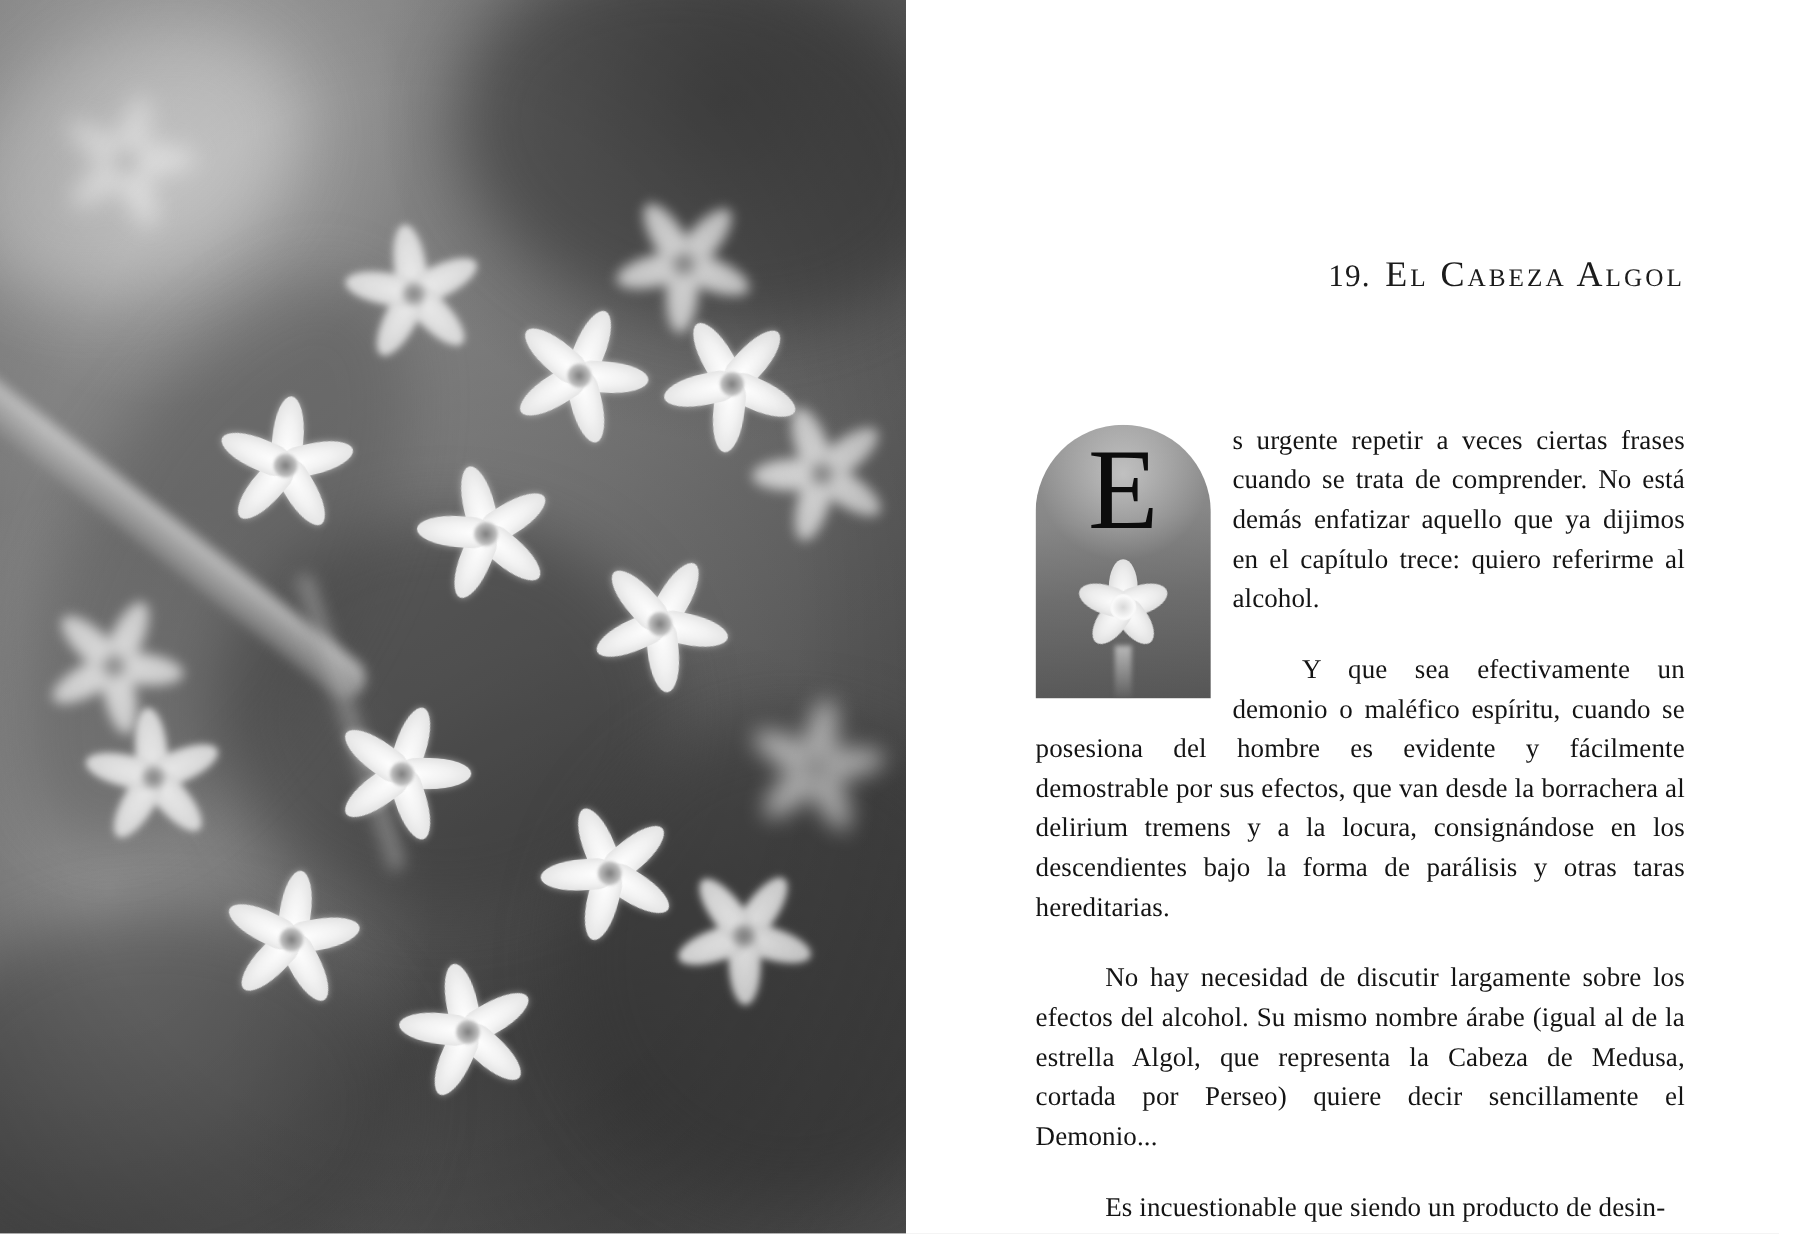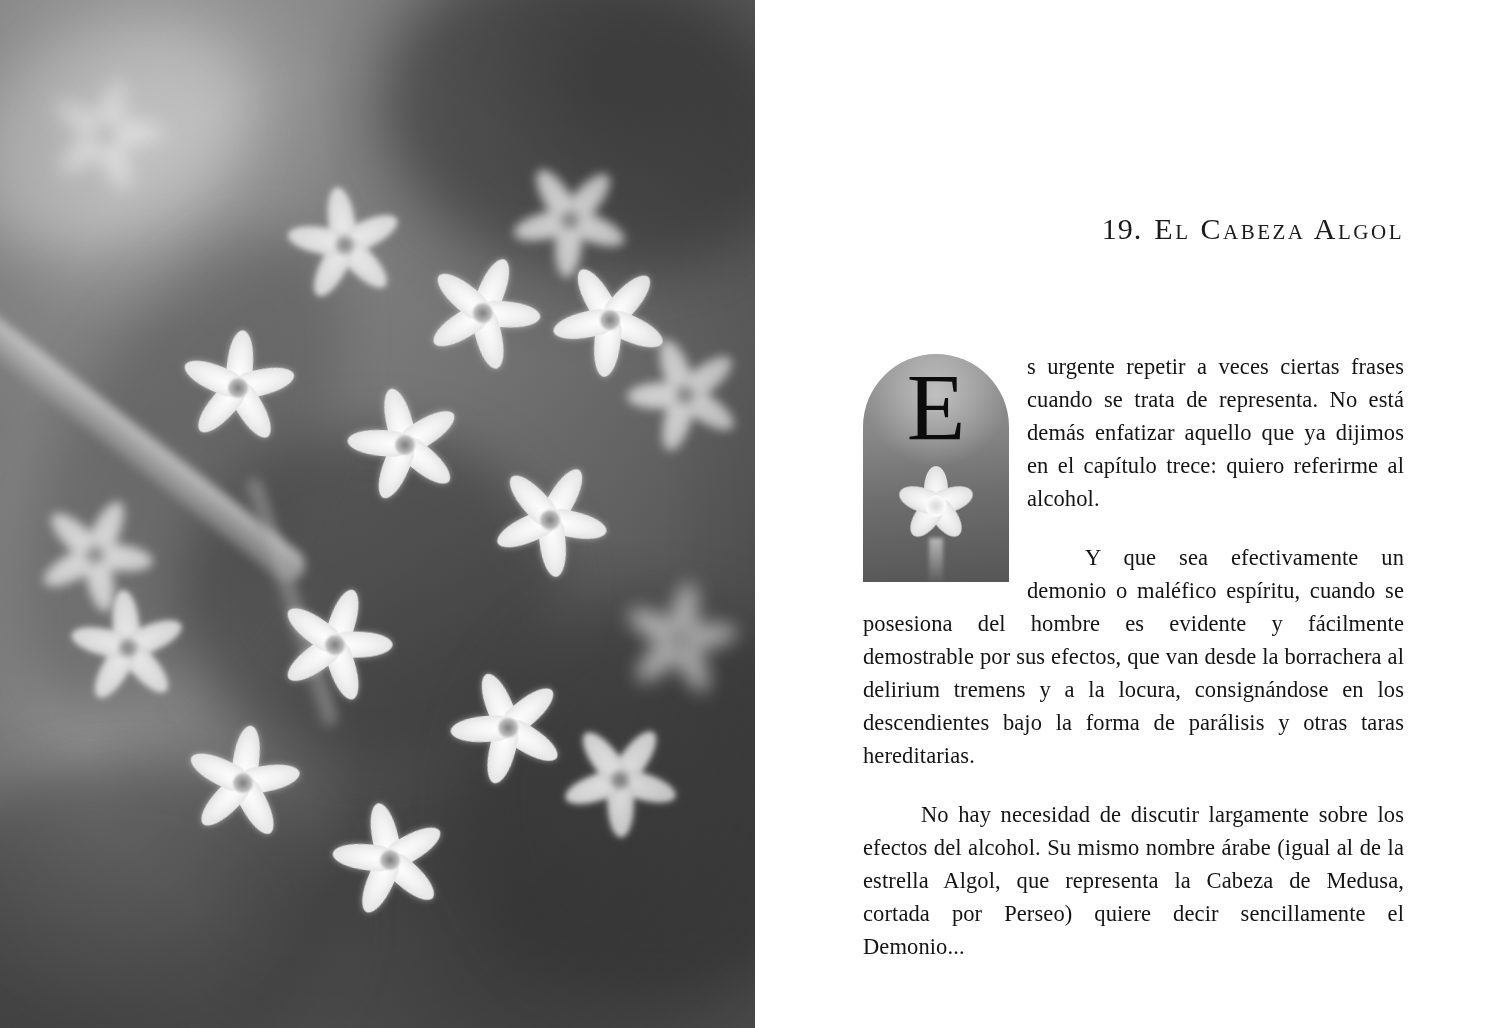--- a/index.html
+++ b/index.html
@@ -146,21 +146,21 @@
     top: 212px;
     text-align: right;
     font-family: "Liberation Serif", serif;
     font-size: 30px;
     letter-spacing: 2.5px;
     color: #1b1b1b;
     font-variant: small-caps;
     white-space: nowrap;
   }
   .chapter-title .num {
-    font-size: 30px;
+    font-size: 26px;
     letter-spacing: 1px;
     margin-right: 12px;
     text-align: center;
   }
   .body-col {
     position: absolute;
     left: 108px;
     right: 96px;
     top: 350px;
     font-size: 22.5px;
@@ -421,19 +421,20 @@
           <div class="petal p0"></div>
             <div class="petal p1"></div>
             <div class="petal p2"></div>
             <div class="petal p3"></div>
             <div class="petal p4"></div>
           <div class="core"></div>
         </div>
         <div class="dropcap-letter">E</div>
       </div>
 
-      <p class="para tight">s urgente repetir a veces ciertas frases cuando se trata de representa. No está demás enfatizar aquello que ya dijimos en el capítulo trece: quiero referirme al alcohol.</p>
+      <p class="para tight">s urgente repetir a veces ciertas frases cuando se trata de comprender. No está demás enfatizar aquello que ya dijimos en el capítulo trece: quiero referirme al alcohol.</p>
       <p class="para indent tight">Y que sea efectivamente un demonio o maléfico espíritu, cuando se posesiona del hombre es evidente y fácilmente demostrable por sus efectos, que van desde la borrachera al delirium tremens y a la locura, consignándose en los descendientes bajo la forma de parálisis y otras taras hereditarias.</p>
       <p class="para indent tight">No hay necesidad de discutir largamente sobre los efectos del alcohol. Su mismo nombre árabe (igual al de la estrella Algol, que representa la Cabeza de Medusa, cortada por Perseo) quiere decir sencillamente el Demonio...</p>
+      <p class="para indent tight">Es incuestionable que siendo un producto de desin-</p>
     </div>
 
   </div>
 </div>
 
 </body></html>

